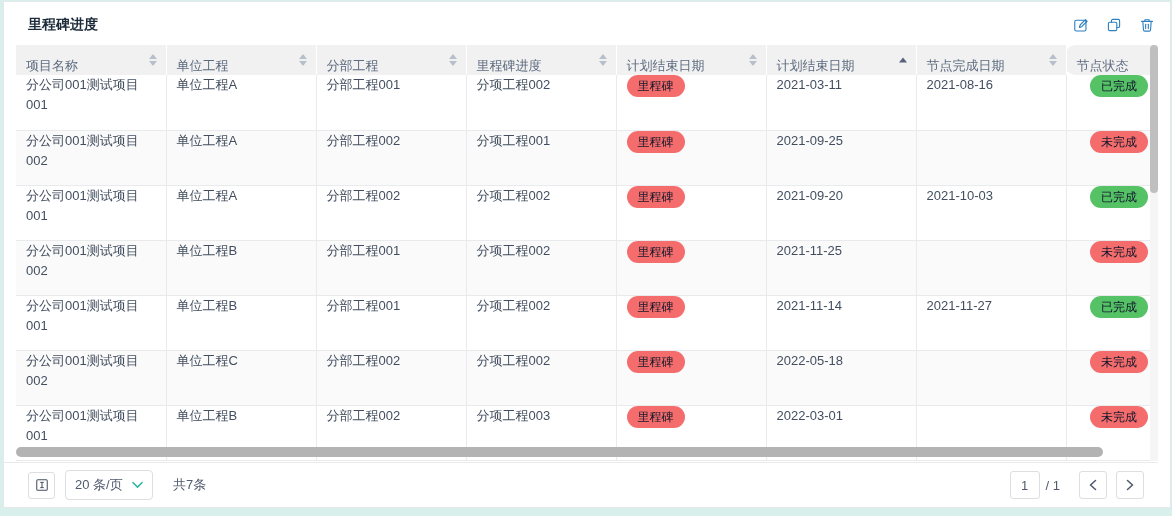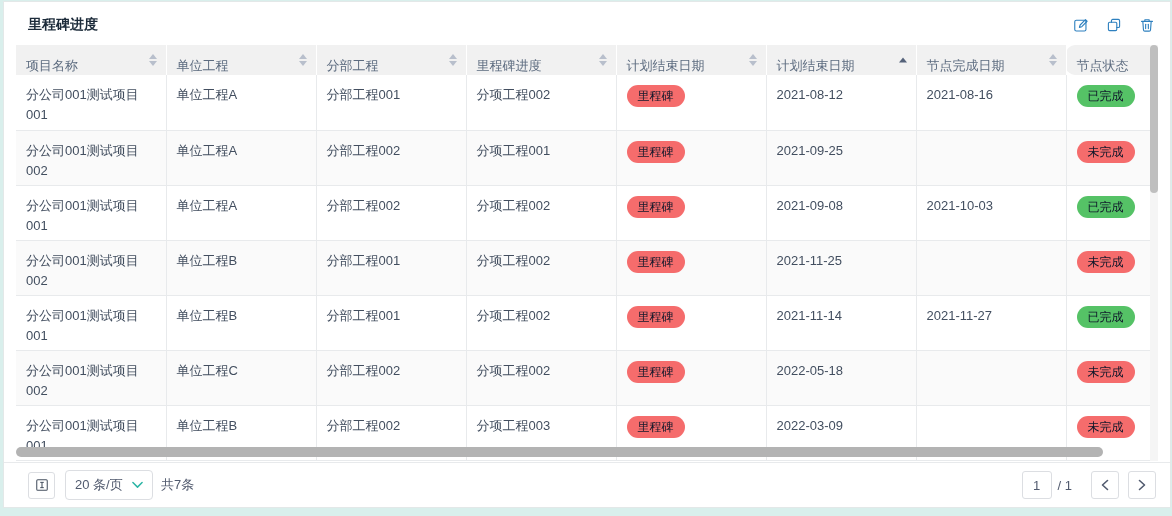--- a/index.html
+++ b/index.html
@@ -50,30 +50,30 @@
     position: absolute; right: 9px; top: 50%;
     transform: translateY(-50%);
     display: flex; flex-direction: column; align-items: center; gap: 2px;
   }
   .caret-up { width: 0; height: 0; border-left: 4px solid transparent; border-right: 4px solid transparent; border-bottom: 5px solid #b8bfcc; }
   .caret-down { width: 0; height: 0; border-left: 4px solid transparent; border-right: 4px solid transparent; border-top: 5px solid #b8bfcc; }
   .caret-up.active { border-bottom-color: #55627a; }
   tbody td {
     height: 55px;
     vertical-align: top;
-    padding: 10px 10px 0 10px;
+    padding: 0 10px 0 10px;
     font-size: 13px;
     line-height: 20px;
     color: #424e5f;
     border-bottom: 1px solid #e8eaec;
     border-right: 1px solid #e8eaec;
     word-break: normal;
     overflow: hidden;
   }
-  tbody td:last-child { border-right: none; }
+  tbody td:last-child { border-right: none; text-align: right; }
   tbody tr:nth-child(even) { background: #fafafa; }
   .badge {
     display: inline-block;
     padding: 4px 11px;
     border-radius: 12px;
     font-size: 12px;
     line-height: 14px;
     color: #0f172a;
     white-space: nowrap;
   }
@@ -87,21 +87,21 @@
     background: #f5f5f5;
   }
   .v-thumb { width: 8px; height: 148px; background: #bfbfbf; border-radius: 4px; }
   .h-scrollbar {
     position: absolute; left: 0; right: 10px; bottom: 4px;
     height: 10px;
   }
   .h-thumb { width: 96%; height: 10px; background: #b3b3b3; border-radius: 5px; }
   
   .card-footer {
-    position: absolute; left: 0; right: 0; bottom: 0;
+    position: absolute; left: 0; right: 12px; bottom: 0;
     height: 45px;
     border-top: 1px solid #e8eaec;
     display: flex;
     align-items: center;
     padding: 0 14px 0 24px;
     background: #ffffff;
   }
   .footer-left { display: flex; align-items: center; }
   .grid-tool-btn {
     width: 27px; height: 27px;
@@ -113,21 +113,21 @@
   .page-size-select {
     margin-left: 10px;
     min-width: 88px; height: 30px;
     border: 1px solid #dcdee2; border-radius: 4px;
     display: flex; align-items: center; justify-content: space-between;
     padding: 0 9px;
     font-size: 13px; color: #515a6e;
     cursor: pointer; background: #fff;
   }
   .page-size-select svg { width: 11px; height: 8px; margin-left: 8px; }
-  .total-text { margin-left: 8px; font-size: 13px; color: #515a6e; }
+  .total-text { margin-left: 20px; font-size: 13px; color: #515a6e; }
   .footer-right { margin-left: auto; display: flex; align-items: center; }
   .page-box {
     min-width: 30px; height: 28px;
     border: 1px solid #dcdee2; border-radius: 3px;
     display: flex; align-items: center; justify-content: center;
     font-size: 13px; color: #515a6e; background: #fff; cursor: pointer;
   }
   .page-total { margin: 0 10px 0 6px; font-size: 13px; color: #515a6e; }
   .page-nav {
     width: 28px; height: 28px;
@@ -236,41 +236,41 @@
           </th>
         </tr>
       </thead>
       <tbody>
         <tr>
           <td>分公司001测试项目001</td>
           <td>单位工程A</td>
           <td>分部工程001</td>
           <td>分项工程002</td>
           <td><span class="badge milestone-badge">里程碑</span></td>
-          <td>2021-08-12</td>
+          <td>2021-03-11</td>
           <td>2021-08-16</td>
           <td><span class="badge status-badge" data-status="done">已完成</span></td>
         </tr>
         <tr>
           <td>分公司001测试项目002</td>
           <td>单位工程A</td>
           <td>分部工程002</td>
           <td>分项工程001</td>
           <td><span class="badge milestone-badge">里程碑</span></td>
           <td>2021-09-25</td>
           <td></td>
           <td><span class="badge status-badge" data-status="undone">未完成</span></td>
         </tr>
         <tr>
           <td>分公司001测试项目001</td>
           <td>单位工程A</td>
           <td>分部工程002</td>
           <td>分项工程002</td>
           <td><span class="badge milestone-badge">里程碑</span></td>
-          <td>2021-09-08</td>
+          <td>2021-09-20</td>
           <td>2021-10-03</td>
           <td><span class="badge status-badge" data-status="done">已完成</span></td>
         </tr>
         <tr>
           <td>分公司001测试项目002</td>
           <td>单位工程B</td>
           <td>分部工程001</td>
           <td>分项工程002</td>
           <td><span class="badge milestone-badge">里程碑</span></td>
           <td>2021-11-25</td>
@@ -296,21 +296,21 @@
           <td>2022-05-18</td>
           <td></td>
           <td><span class="badge status-badge" data-status="undone">未完成</span></td>
         </tr>
         <tr>
           <td>分公司001测试项目001</td>
           <td>单位工程B</td>
           <td>分部工程002</td>
           <td>分项工程003</td>
           <td><span class="badge milestone-badge">里程碑</span></td>
-          <td>2022-03-09</td>
+          <td>2022-03-01</td>
           <td></td>
           <td><span class="badge status-badge" data-status="undone">未完成</span></td>
         </tr>
       </tbody>
     </table>
     <div class="v-scrollbar">
         <div class="v-thumb"></div>
       </div>
     <div class="h-scrollbar">
         <div class="h-thumb"></div>

